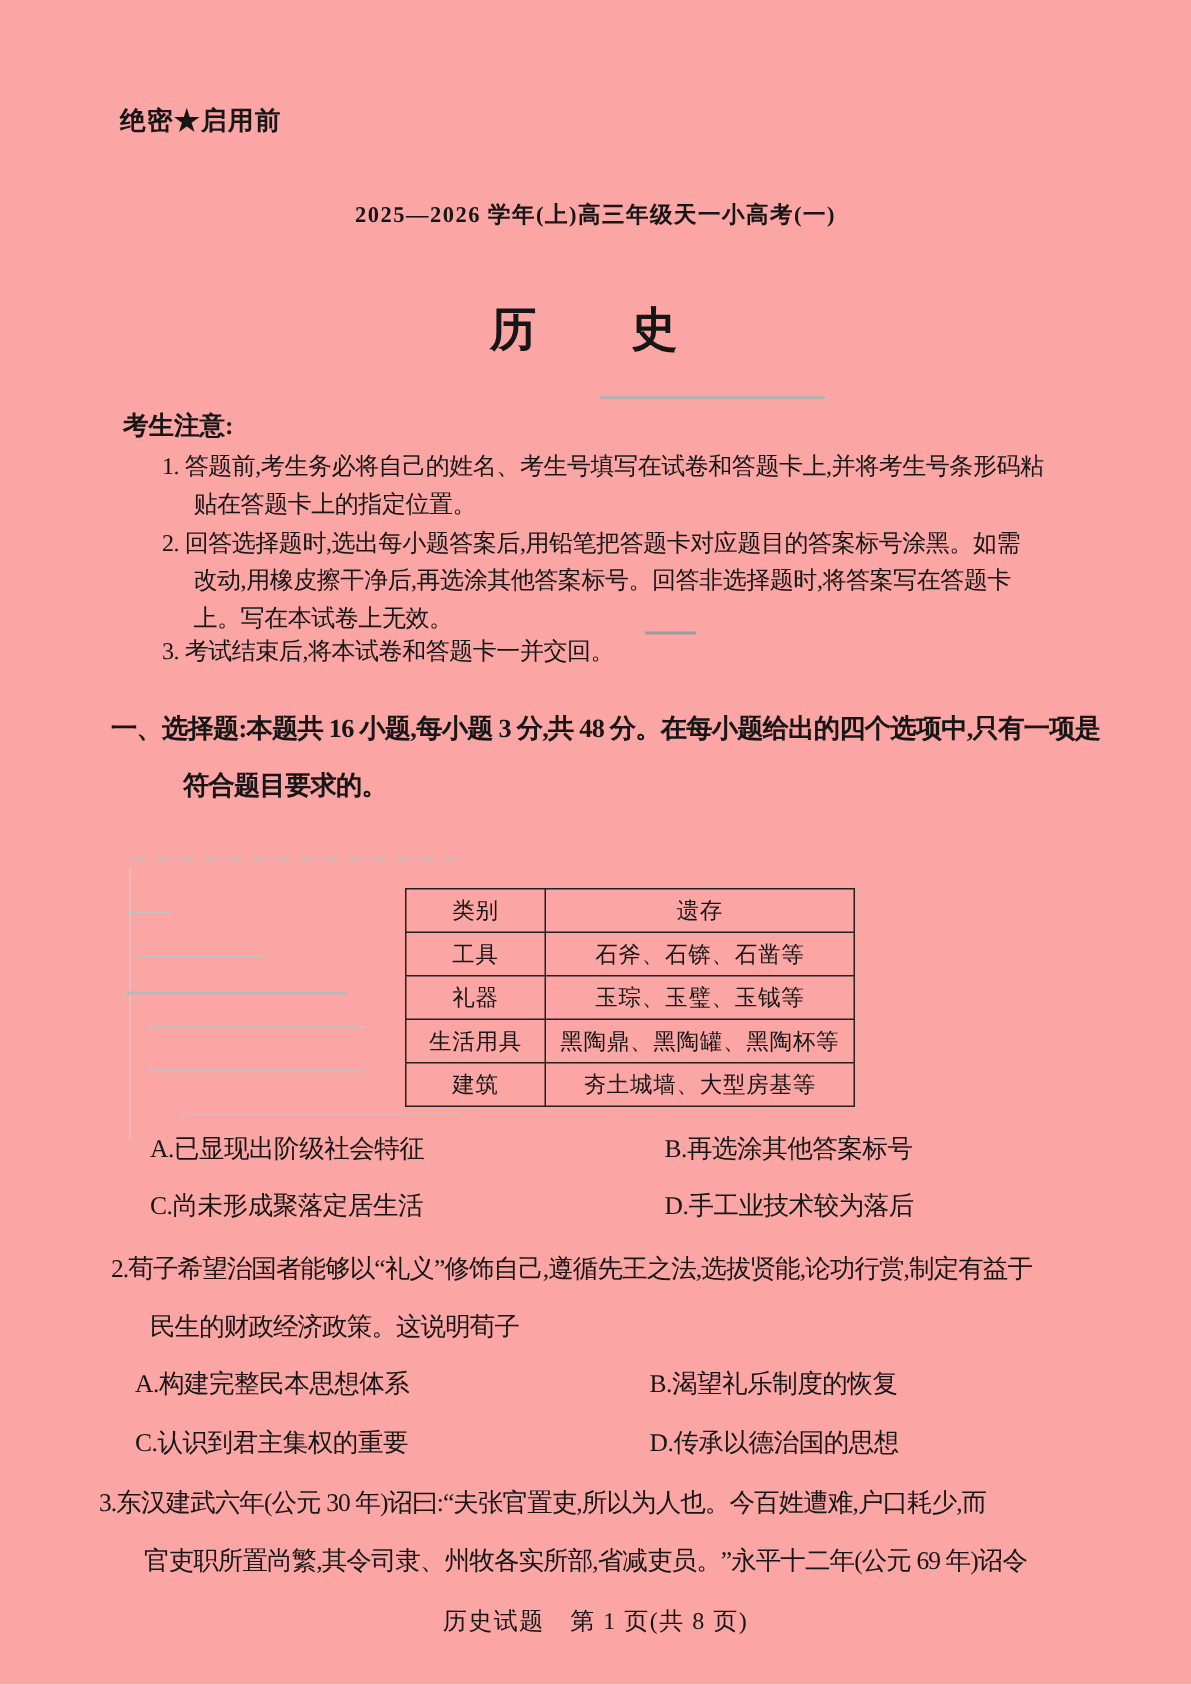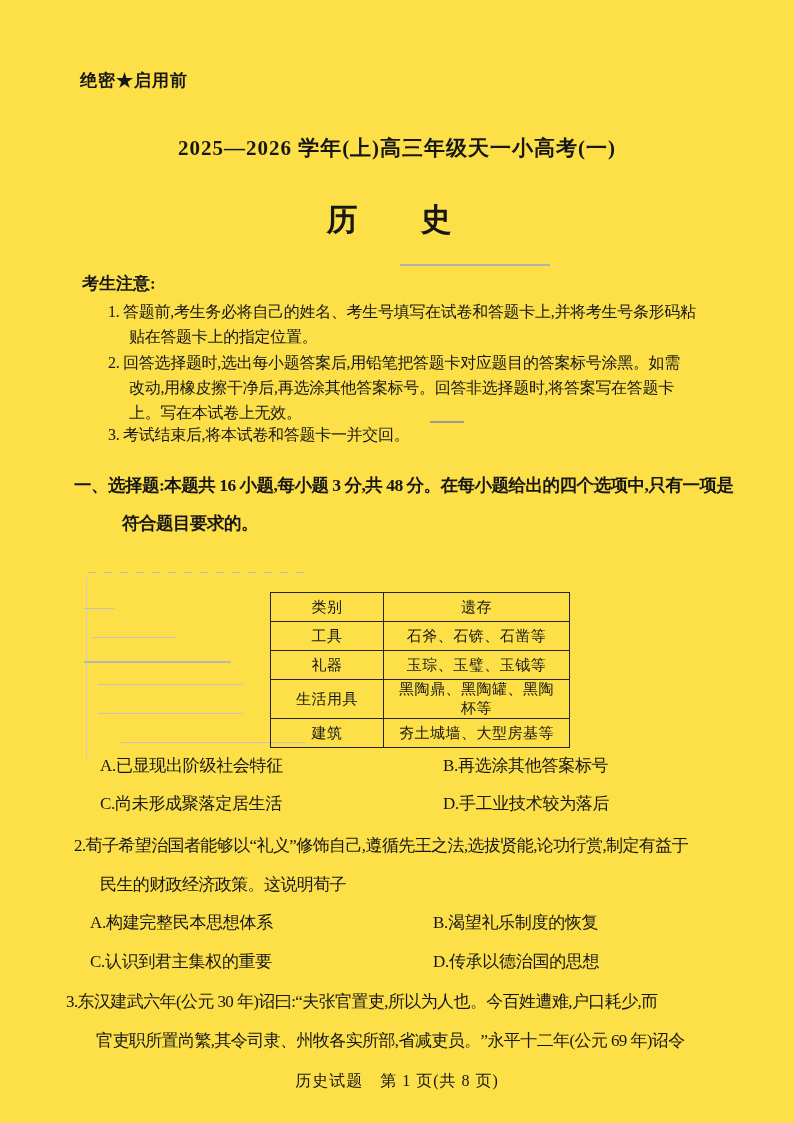--- a/index.html
+++ b/index.html
@@ -1,33 +1,33 @@
 <!DOCTYPE html>
 <html><head>
 <meta charset="utf-8">
 <style>
   html,body{margin:0;padding:0;background:#e8e8e8;}
   .page{
     position:relative;
     width:794px;height:1123px;
     margin:0 auto;
-    background:#fde047;
+    background:#fca5a5;
     font-family:"Liberation Serif","DejaVu Serif",serif;
     color:#161616;
     overflow:hidden;
   }
   .abs{position:absolute;}
   .pre{white-space:pre-line;}
   .classified{
     left:80px;top:69px;
     font-size:17px;font-weight:bold;letter-spacing:1px;
   }
   .exam-title{
     left:0;top:134px;width:794px;
-    text-align:center;font-size:21px;font-weight:600;letter-spacing:1px;
+    text-align:center;font-size:15px;font-weight:600;letter-spacing:1px;
   }
   .subject{
     left:0;top:199px;width:794px;
     text-align:center;font-size:31px;font-weight:bold;letter-spacing:16px;
   }
   .notice-head{
     left:82px;top:272px;
     font-size:17px;font-weight:bold;text-align:right;
   }
   .notice-item{
@@ -59,21 +59,21 @@
   .q2-opts-2{left:90px;top:950px;width:670px;}
   table.relic{
     position:absolute;left:270px;top:592px;
     width:300px;height:141px;
     border-collapse:collapse;
     font-size:15px;
   }
   table.relic td{
     border:1.6px solid #222222;
     text-align:center;vertical-align:middle;
-    padding:0 14px;height:28px;
+    padding:0 4px;height:28px;
     letter-spacing:0.5px;
   }
   table.relic td.c1{width:84px;}
   .footer{
     left:0;top:1071px;width:794px;
     text-align:center;font-size:16px;letter-spacing:1px;
   }
   
   .artifact{background:#c3c3c3;pointer-events:none;}
   .a-subject-underline{left:400px;top:264px;width:150px;height:2px;background:#b2b2b2;}

